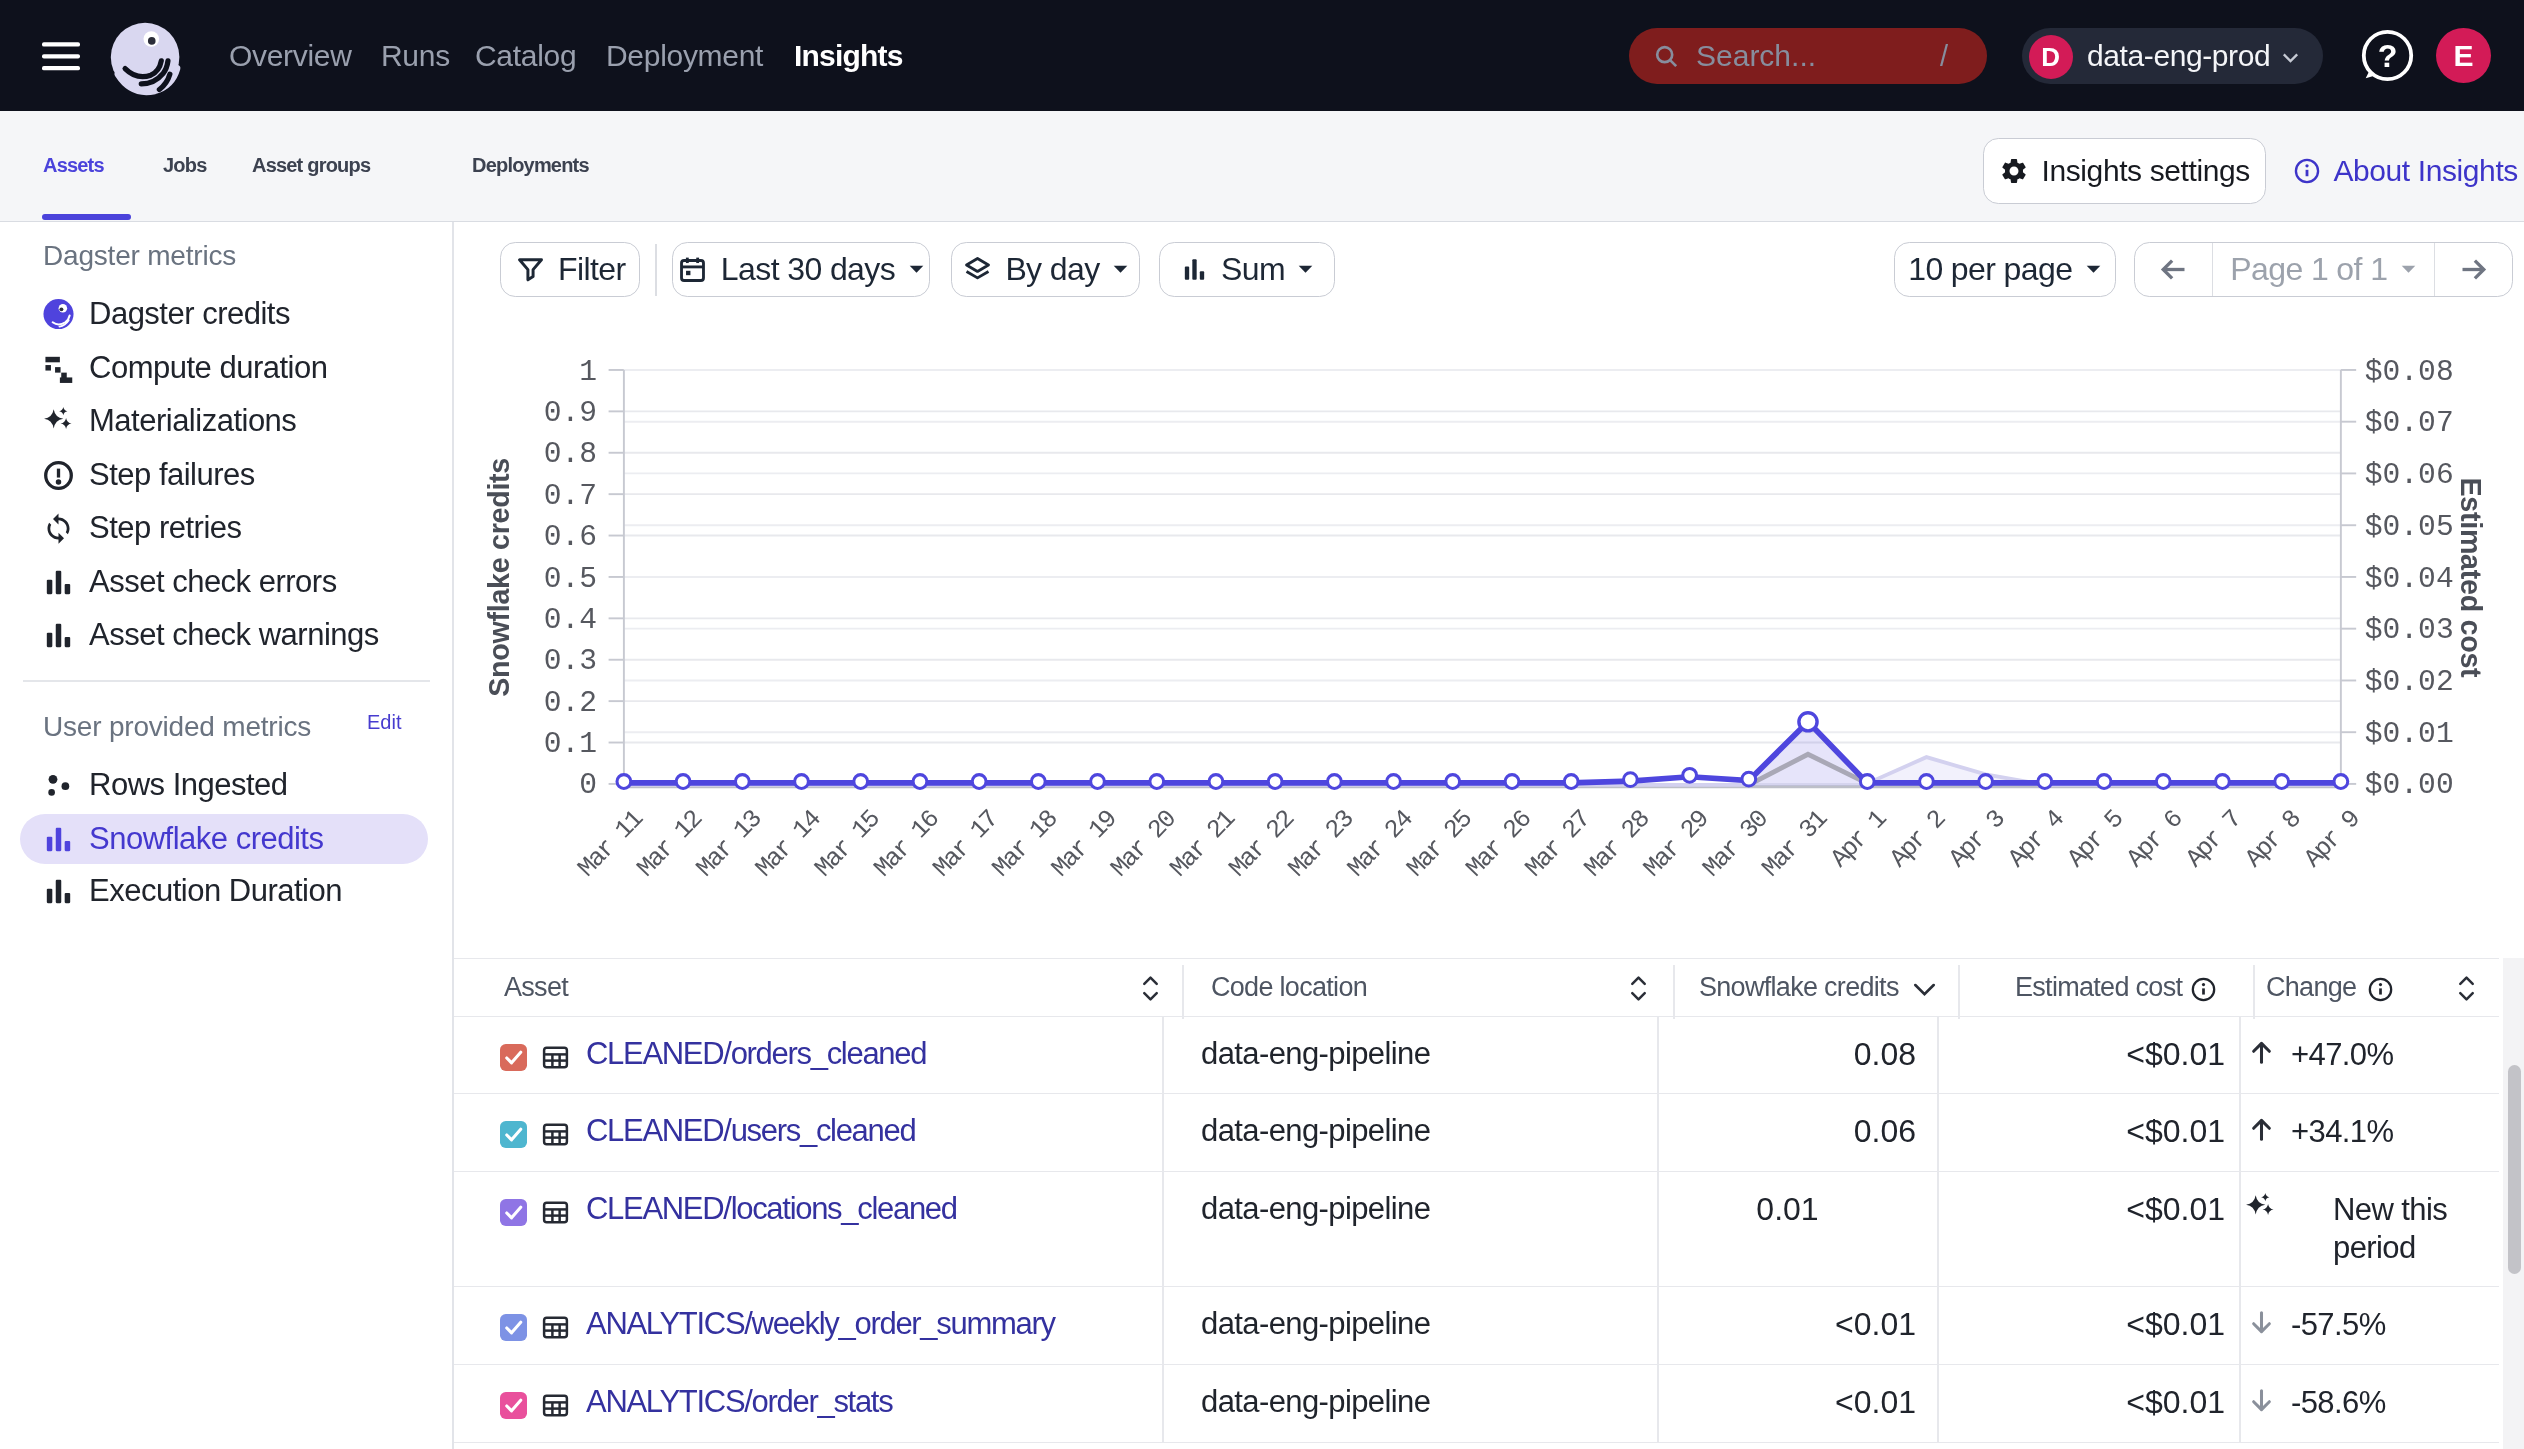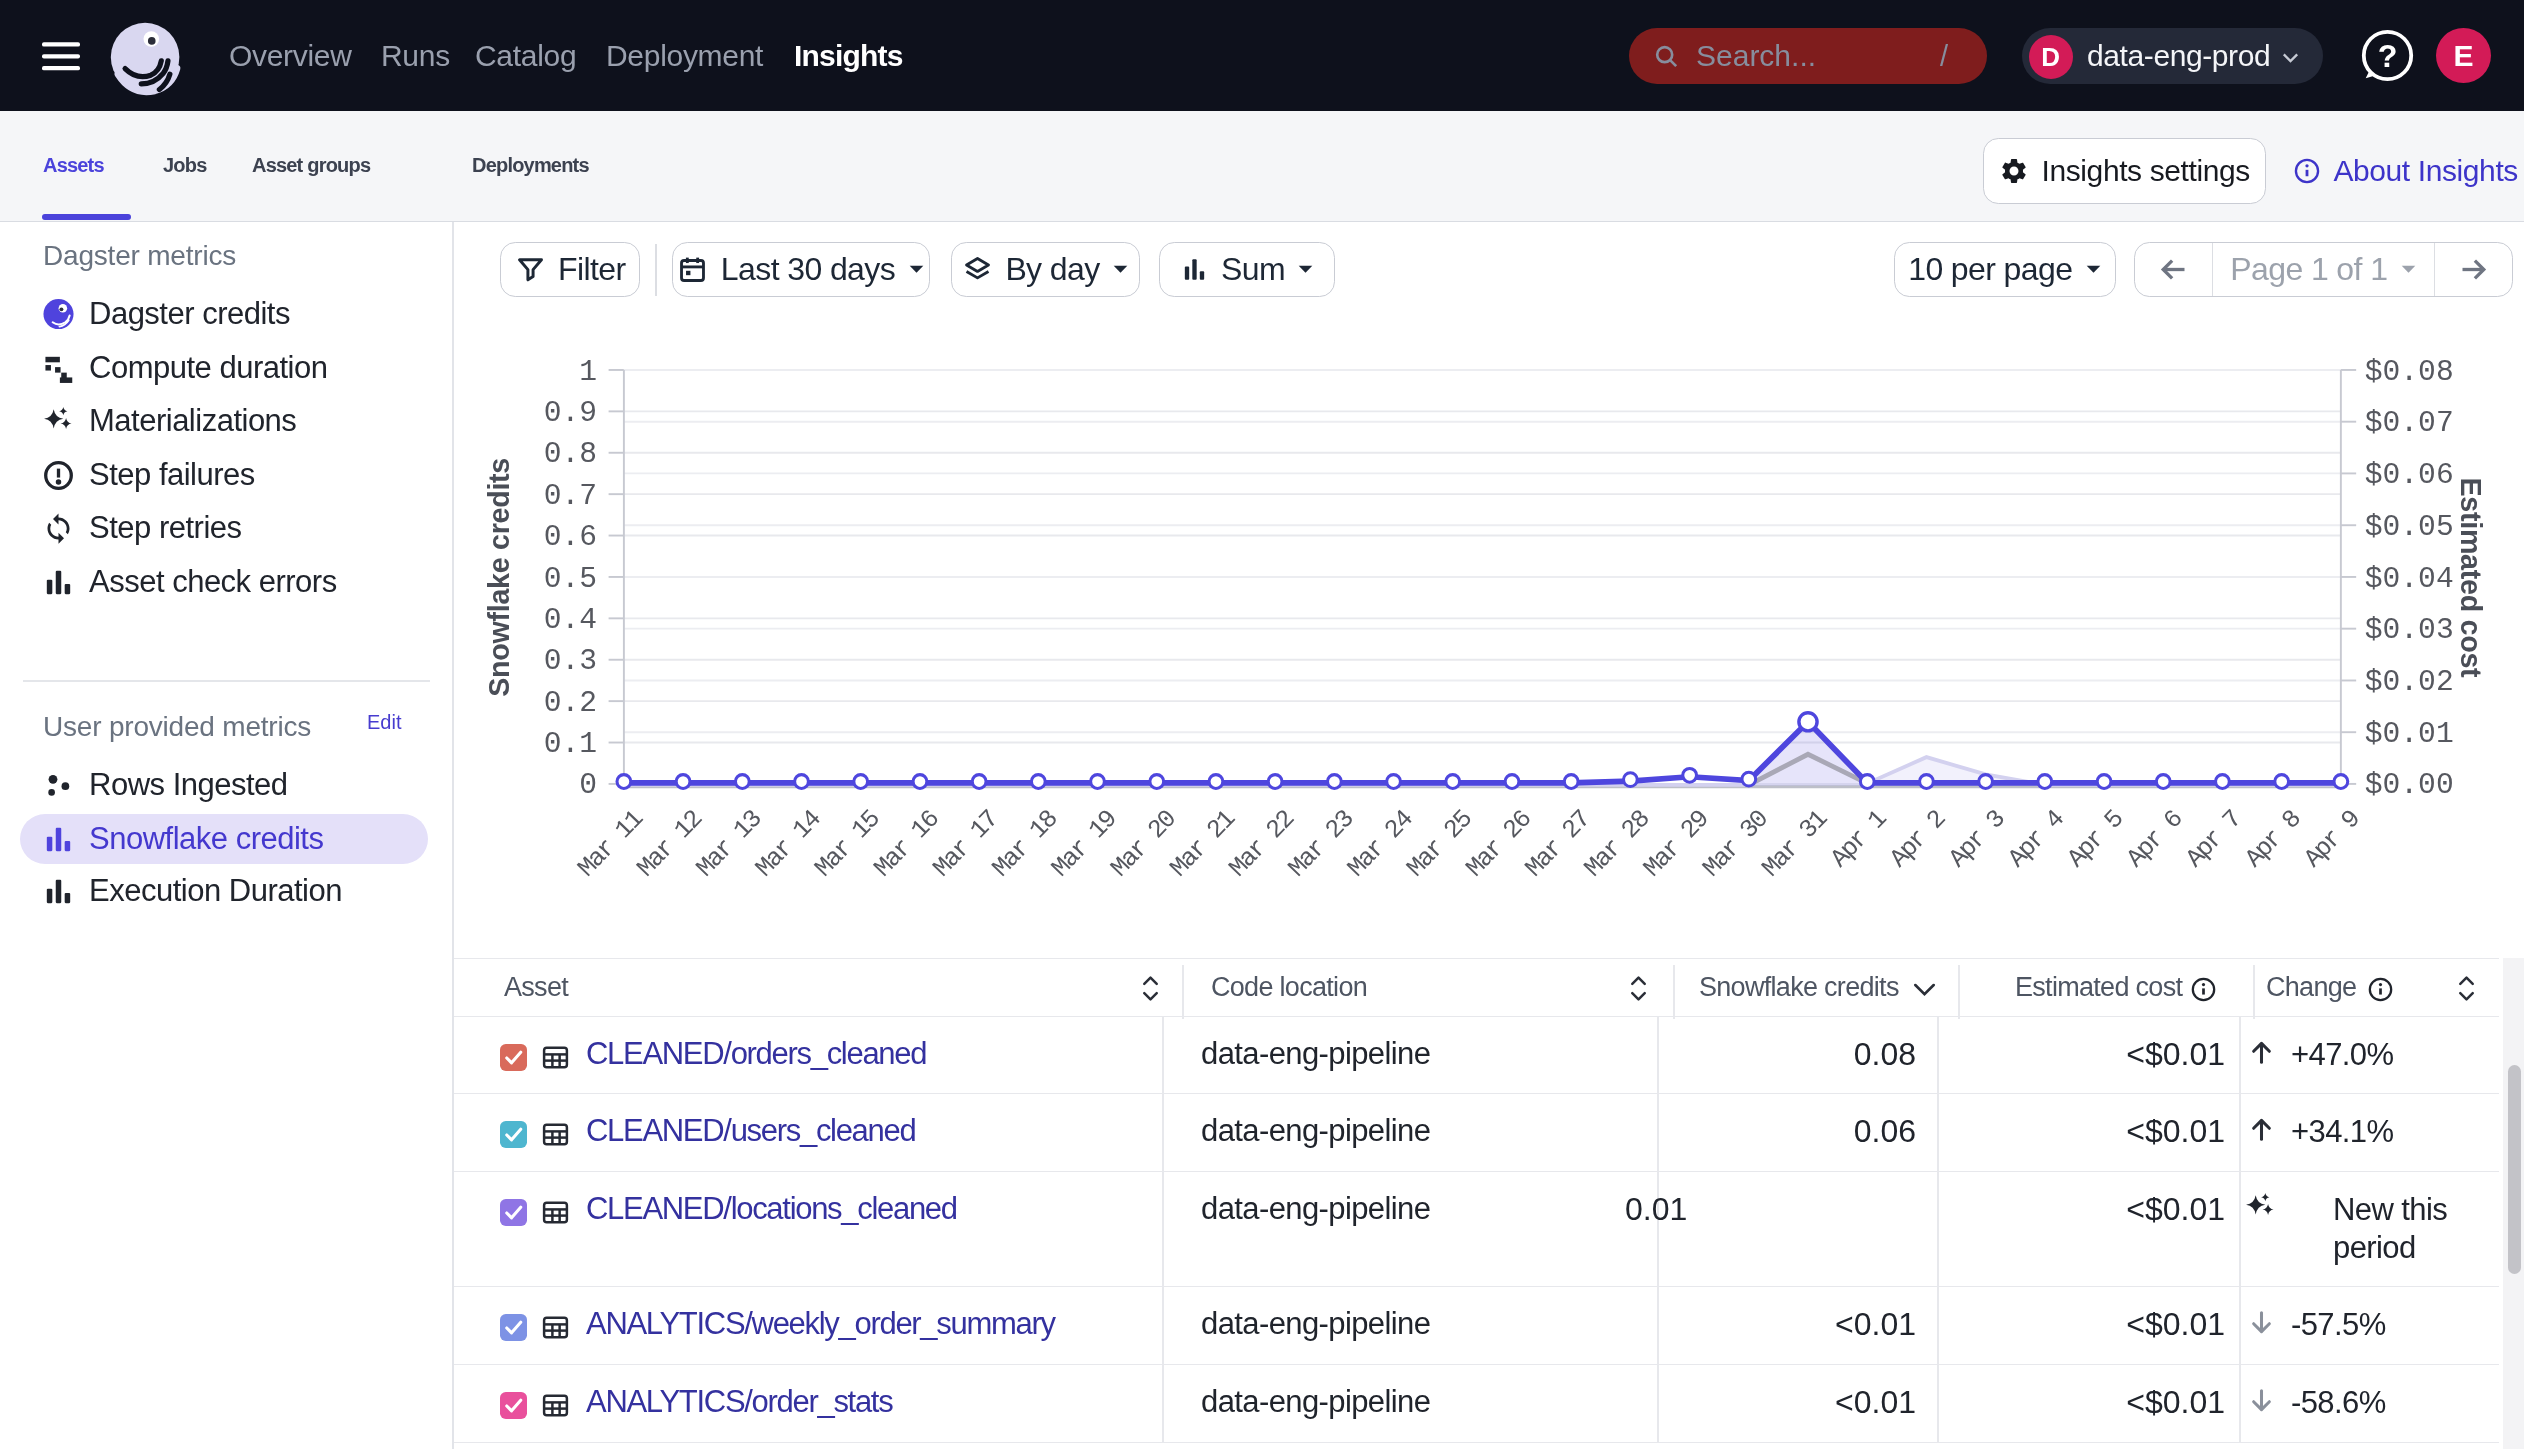--- a/index.html
+++ b/index.html
@@ -291,20 +291,28 @@
         <span class="lbl">Step retries</span>
       </div>
 <div class="siderow" style="top:333px;">
         <span class="ic"><svg viewBox="0 0 24 24" width="33" height="33" fill="#20242C">
             <rect x="3.5" y="10" width="4" height="10.5" rx="0.8"></rect>
             <rect x="10" y="3.5" width="4" height="17" rx="0.8"></rect>
             <rect x="16.5" y="13" width="4" height="7.5" rx="0.8"></rect>
           </svg></span>
         <span class="lbl">Asset check errors</span>
       </div>
+<div class="siderow" style="top:386px;">
+        <span class="ic"><svg viewBox="0 0 24 24" width="33" height="33" fill="#20242C">
+            <rect x="3.5" y="10" width="4" height="10.5" rx="0.8"></rect>
+            <rect x="10" y="3.5" width="4" height="17" rx="0.8"></rect>
+            <rect x="16.5" y="13" width="4" height="7.5" rx="0.8"></rect>
+          </svg></span>
+        <span class="lbl">Asset check warnings</span>
+      </div>
 <div style="position:absolute;left:23px;top:458px;width:407px;height:1.9px;background:#E4E6EA;"></div>
 <div class="sideheader" style="top:489px;">User provided metrics</div>
 <div style="position:absolute;left:367px;top:489px;font-size:20px;color:#473CCF;">Edit</div>
 <div class="siderow" style="top:536px;">
         <span class="ic"><svg viewBox="0 0 24 24" width="33" height="33" fill="#20242C">
             <circle cx="8" cy="7.5" r="3.2"></circle>
             <circle cx="7" cy="17" r="2.4"></circle>
             <circle cx="17" cy="12.5" r="2.8"></circle>
           </svg></span>
         <span class="lbl">Rows Ingested</span>
@@ -501,21 +509,21 @@
             <rect x="3" y="4.5" width="22" height="19" rx="2.5"></rect>
             <line x1="3" y1="11" x2="25" y2="11"></line>
             <line x1="3" y1="17" x2="25" y2="17"></line>
             <line x1="11" y1="11" x2="11" y2="24"></line>
             <line x1="18" y1="11" x2="18" y2="24"></line>
           </svg>
 <div class="cell alink" style="left:132px;top:-3.8px;">CLEANED/locations_cleaned</div>
 <div class="abs" style="left:708px;top:-23px;width:1.9px;height:115px;background:#E7E8EC;"></div>
 <div class="cell" style="left:747px;top:-3.8px;">data-eng-pipeline</div>
 <div class="abs" style="left:1203px;top:-23px;width:1.9px;height:115px;background:#E7E8EC;"></div>
-<div class="cell" style="left:1171px;top:-3.8px;width:249px;text-align:left;letter-spacing:0;font-size:32px;">0.01</div>
+<div class="cell" style="left:1209px;top:-3.8px;width:249px;text-align:center;letter-spacing:0;font-size:32px;">0.01</div>
 <div class="abs" style="left:1483px;top:-23px;width:1.9px;height:115px;background:#E7E8EC;"></div>
 <div class="cell" style="left:1484px;top:-3.8px;width:287px;text-align:right;letter-spacing:0;font-size:32px;">&lt;$0.01</div>
 <div class="abs" style="left:1785px;top:-23px;width:1.9px;height:115px;background:#E7E8EC;"></div>
 <div class="abs" style="left:1782px;top:-3.8px;">
             <svg class="abs" style="left:7.7px;top:0px;" viewBox="0 0 24 24" width="33" height="33" fill="#20242C">
               <path d="M8.5 3 Q9.5 9 15.5 10 Q9.5 11 8.5 17 Q7.5 11 1.5 10 Q7.5 9 8.5 3z"></path>
               <path d="M17.5 9.5 Q18.1 13 21.5 13.5 Q18.1 14 17.5 17.5 Q16.9 14 13.5 13.5 Q16.9 13 17.5 9.5z"></path>
               <path d="M15.5 1.5 Q15.9 4.1 18.5 4.5 Q15.9 4.9 15.5 7.5 Q15.1 4.9 12.5 4.5 Q15.1 4.1 15.5 1.5z"></path>
             </svg>
             <div class="cell" style="left:67px;top:0;width:210px;line-height:38px;margin-left:30px;">New this<br>period</div>

